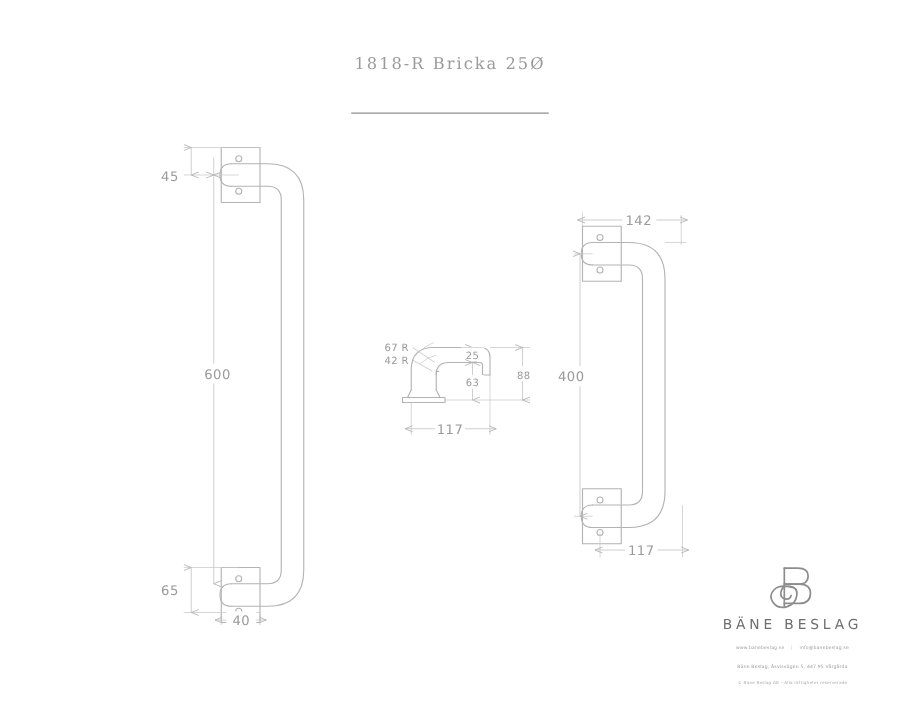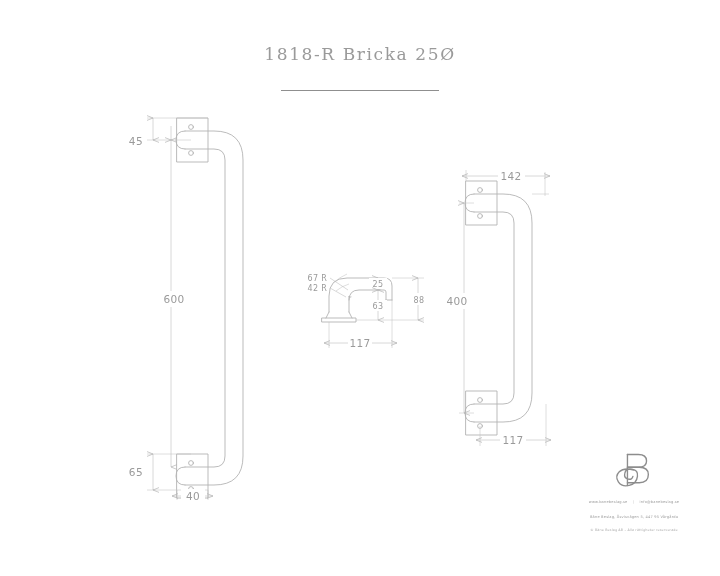--- a/index.html
+++ b/index.html
@@ -7,21 +7,21 @@
     width:720px;height:576px;
     background:#ffffff;
     font-family:"DejaVu Sans","Liberation Sans",sans-serif;
     overflow:hidden;
     position:relative;
   }
   #sheet{position:absolute;inset:0;width:720px;height:576px;}
   .ttl{
     position:absolute;left:0;top:44px;width:720px;text-align:center;
     font-family:"DejaVu Serif","Liberation Serif",serif;
-    font-size:17px;letter-spacing:1.6px;color:#9a9a9a;
+    font-size:13px;letter-spacing:1.6px;color:#9a9a9a;
     font-weight:400;
   }
   .ttl-rule{
     position:absolute;left:281px;top:90px;width:158px;height:1px;
     background:#8f8f8f;
   }
   
   #brand{position:absolute;left:560px;top:450px;width:148px;text-align:center;}
   #brand .mark{height:40px;display:block;margin:0 auto;}
   #brand .wordmark{
@@ -219,20 +219,21 @@
 
 <div id="brand">
   <svg class="mark" viewBox="0 0 48 44">
     <g fill="none" stroke="#8d8d8d" stroke-width="1.5" stroke-linecap="round" stroke-linejoin="round">
       <path d="M17,5 L17,39"></path>
       <path d="M17,5 L29,5 Q38,5 38,12 Q38,19 29,19 L17,19"></path>
       <path d="M17,19 L30,19 Q40,19 40,27 Q40,36 30,36 L17,36"></path>
       <path d="M24,22 Q13,19 8,24 Q3,29 7,35 Q11,41 19,39 Q27,37 28,29 Q29,22 22,21 Q15,20 14,26 Q13,31 18,32 Q22,33 23,29"></path>
     </g>
   </svg>
+  <div class="wordmark">BÄNE BESLAG</div>
   <div class="addr">
     <span>www.banebeslag.se</span>
     <span class="sep">|</span>
     <span>info@banebeslag.se</span>
   </div>
   <div class="addr">Bäne Beslag, Åsvisvägen 5, 447 95 Vårgårda</div>
   <div class="copy">© Bäne Beslag AB – Alla rättigheter reserverade</div>
 </div>
 
 </body></html>

